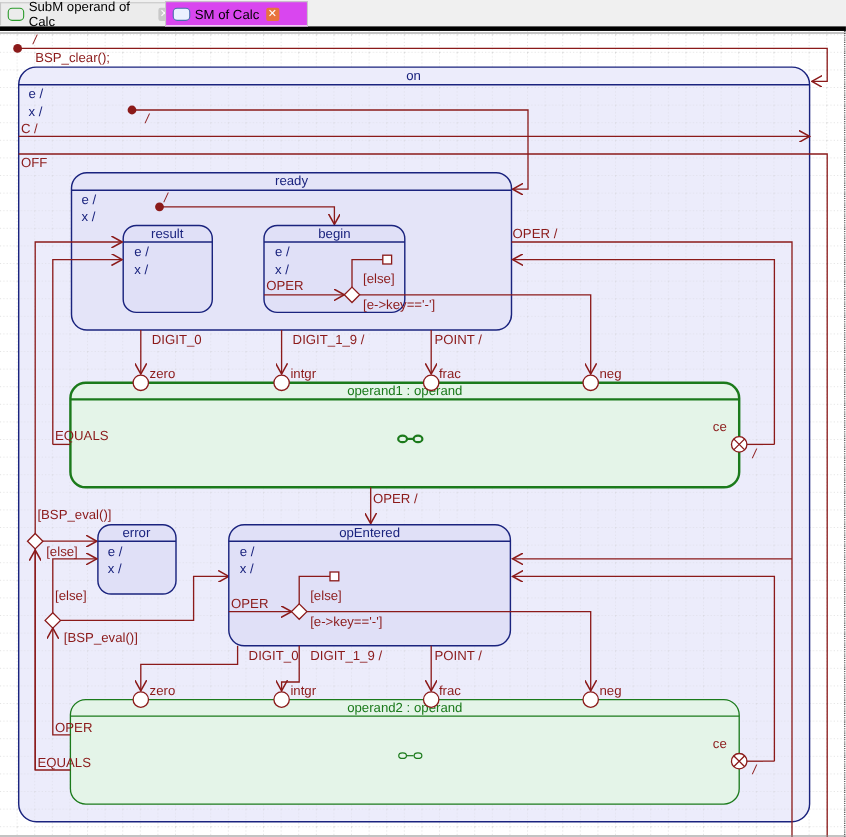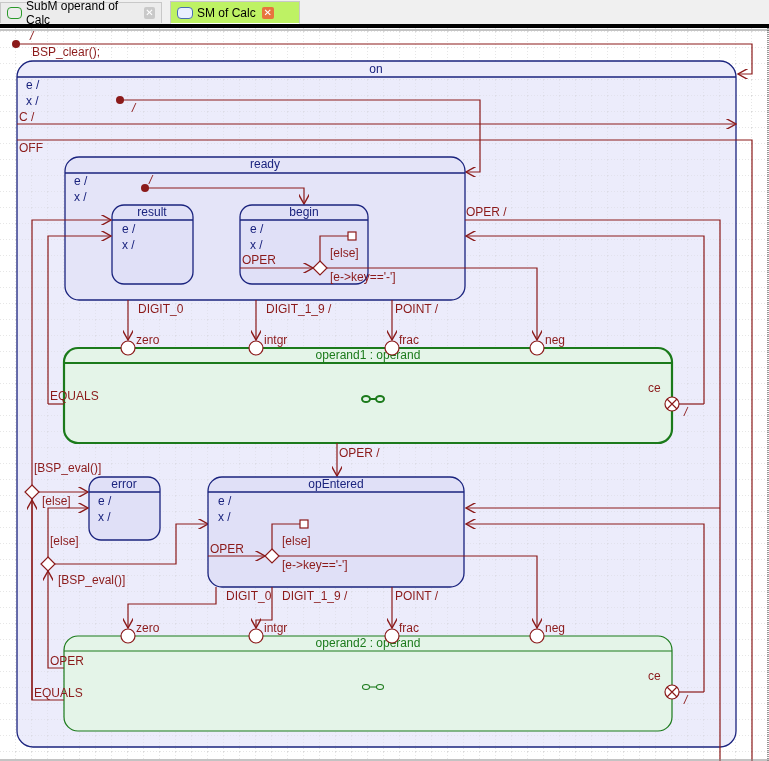--- a/index.html
+++ b/index.html
@@ -1,20 +1,20 @@
 <!DOCTYPE html>
 <html><head>
 <meta charset="utf-8">
 <style>
   html,body{margin:0;padding:0;background:#fff;}
   body{width:769px;height:761px;overflow:hidden;position:relative;font-family:"Liberation Sans",sans-serif;}
   .tabbar{position:absolute;left:0;top:0;width:769px;height:24px;background:#f0f0f0;border-bottom:5px solid #000000;}
   .tab{position:absolute;top:2px;height:21px;display:flex;align-items:center;font-size:12px;color:#000;padding:0 6px;box-sizing:border-box;}
   .tab.inactive{left:0;width:162px;background:#ececec;border:1px solid #c8c8c8;border-bottom:none;}
-  .tab.active{left:170px;width:130px;background:#bef264;border:1px solid #c8c8c8;border-bottom:1px solid #fff;top:1px;height:23px;}
+  .tab.active{left:150px;width:130px;background:#d946ef;border:1px solid #c8c8c8;border-bottom:1px solid #fff;top:1px;height:23px;}
   .tab .ico{width:14px;height:10px;border-radius:4px;margin-right:4px;position:relative;}
   .tab .ico.green{border:1.5px solid #2a9a2a;}
   .tab .ico.blue{border:1.5px solid #4a6fb0;background:#eaf0ff;}
   .tab .x{margin-left:6px;width:12px;height:12px;font-size:10px;line-height:12px;text-align:center;color:#fff;border-radius:2px;}
   .tab .x.grey{background:#c9c9c9;}
   .tab .x.red{background:#e8743e;}
   .canvas{position:absolute;left:0;top:28px;width:769px;height:733px;}
   svg text{font-family:"Liberation Sans",sans-serif;font-size:12px;}
 </style>
 </head>

